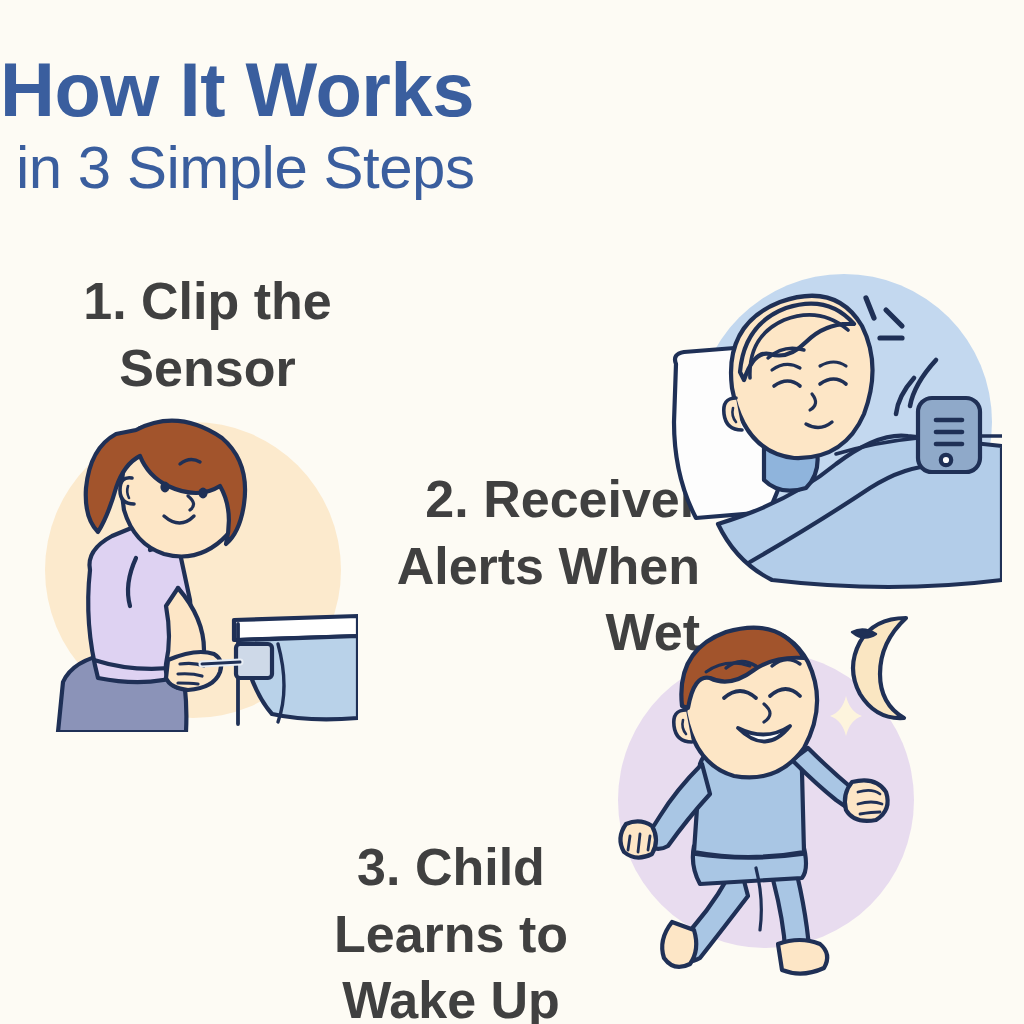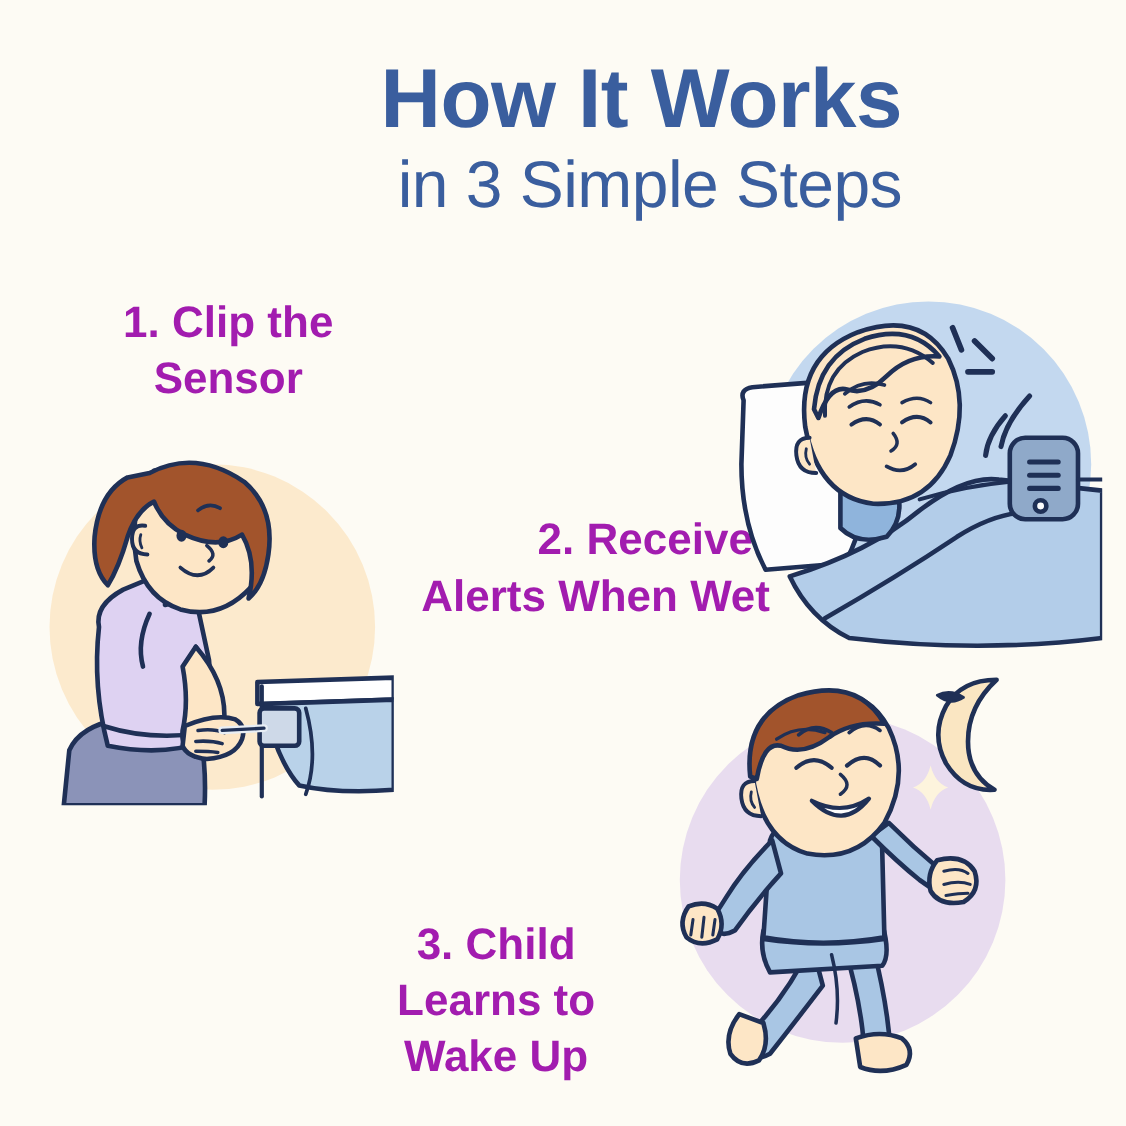--- a/index.html
+++ b/index.html
@@ -20,21 +20,21 @@
     height: 1024px;
     background: #fdfbf4;
   }
 
   
   .headline {
     position: absolute;
     top: 52px;
     left: 0;
     width: 820px;
-    text-align: right;
+    text-align: left;
     line-height: 1.0;
   }
   .headline-line1 {
     display: block;
     font-size: 76px;
     font-weight: 700;
     color: #3a5e9e;
     letter-spacing: -0.5px;
   }
   .headline-line2 {
@@ -43,23 +43,23 @@
     font-weight: 400;
     color: #3a5e9e;
     margin-top: 10px;
     letter-spacing: -0.5px;
     padding-left: 16px;
   }
 
   
   .step-label {
     position: absolute;
-    font-size: 40px;
+    font-size: 52px;
     font-weight: 700;
-    color: #a21caf;
+    color: #404040;
     line-height: 1.28;
   }
   .step1-label {
     left: 70px;
     top: 268px;
     width: 275px;
     text-align: center;
   }
   .step2-label {
     left: 370px;

